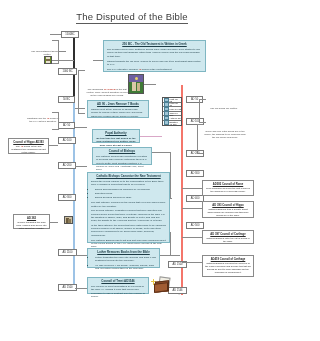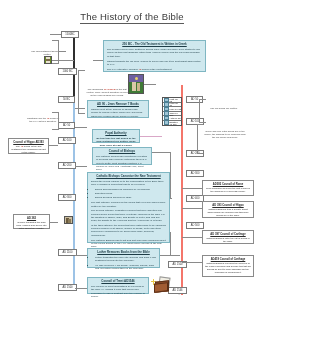--- a/index.html
+++ b/index.html
@@ -112,21 +112,21 @@
   .pic-trent .cr{position:absolute;left:1px;top:2px;width:5px;height:6px;}
   .pic-trent .cr:before{content:"";position:absolute;left:2px;top:0;width:1.4px;height:6px;background:#e8c84a;}
   .pic-trent .cr:after{content:"";position:absolute;left:0;top:2px;width:5px;height:1.4px;background:#e8c84a;}
 </style>
 </head>
 <body>
 
 <div id="canvas">
 
   <div class="title">
-    <span>The History of the Bible</span>
+    <span>The Disputed of the Bible</span>
   </div>
 
   <div class="tl-dark"></div>
   <div class="tl-blue"></div>
   <div class="tl-red"></div>
   <div class="tl-cap">Today</div>
 
   <div class="pill" style="left:61px;top:31px;width:18px;">1500BC</div>
   <div class="pill" style="left:58px;top:68px;width:19px;">1000 BC</div>
   <div class="pill" style="left:58px;top:96px;width:17px;">50 BC</div>

